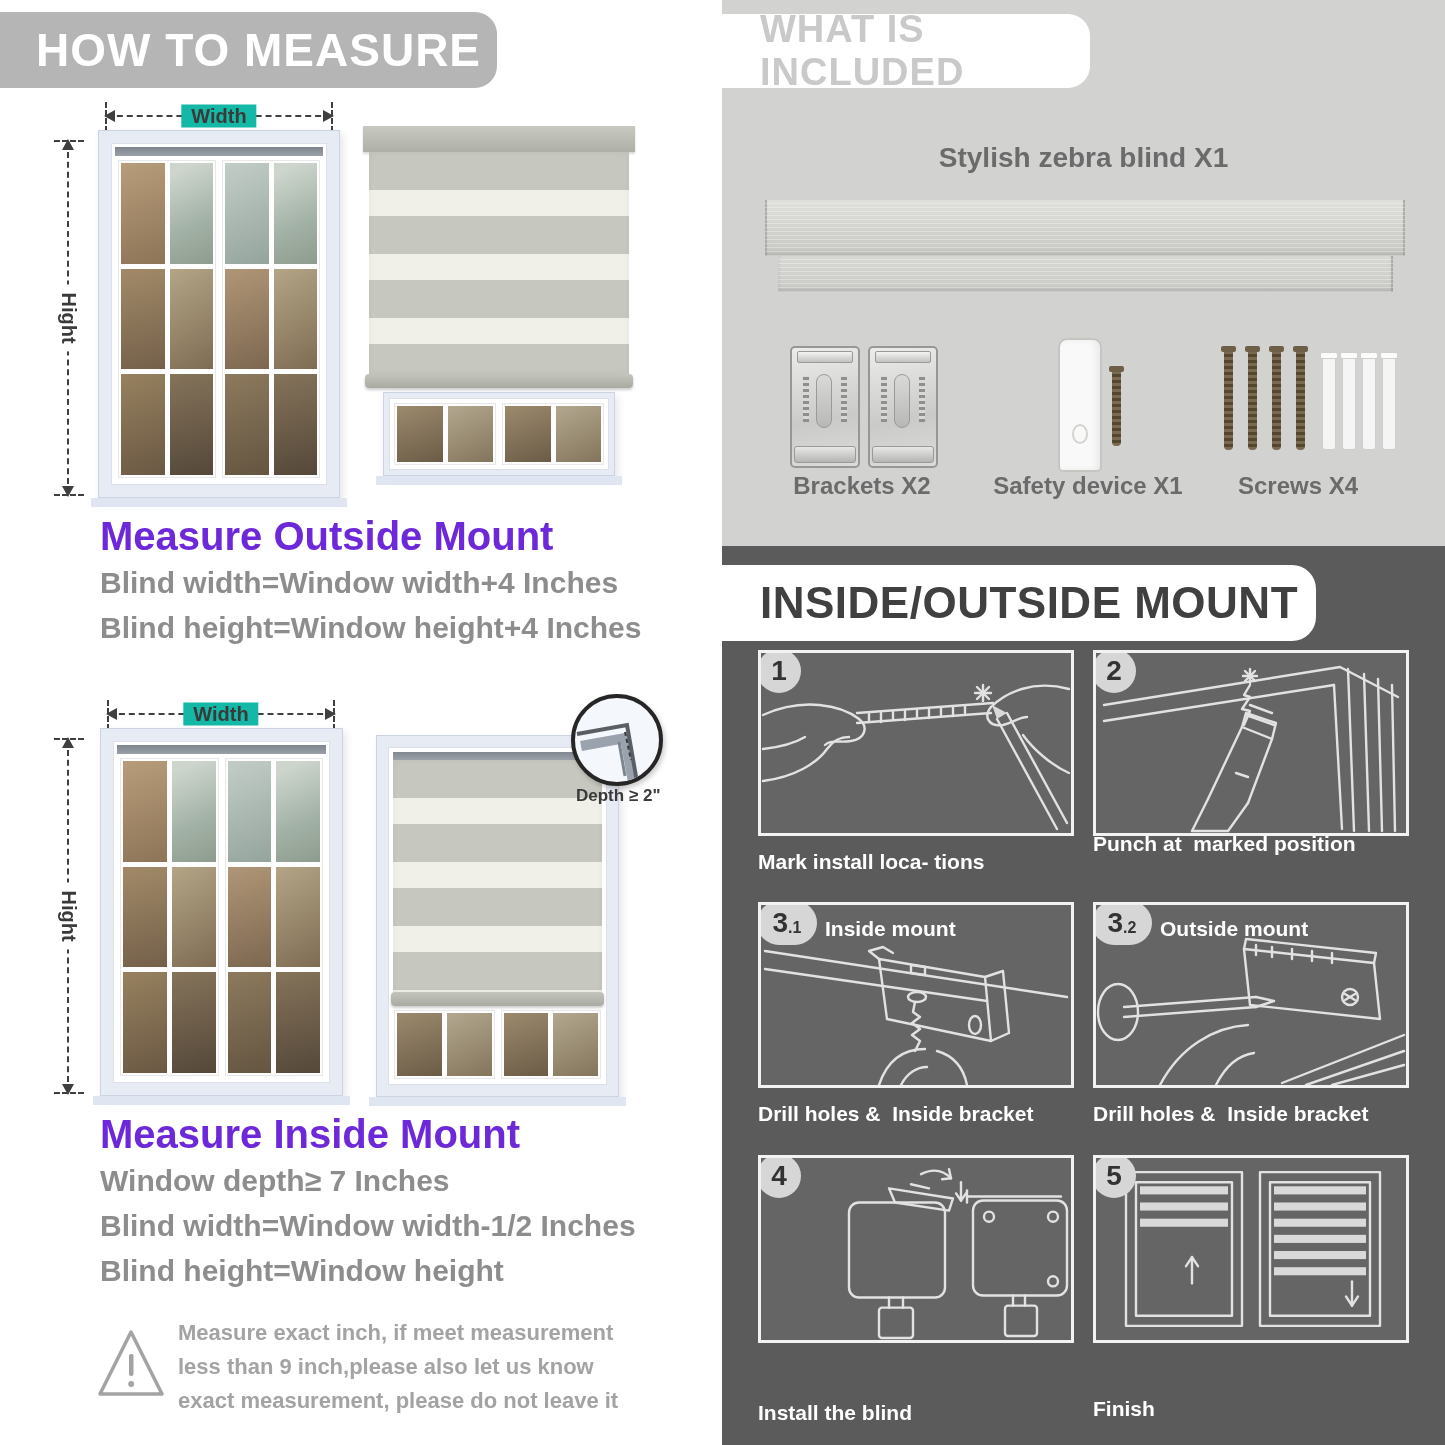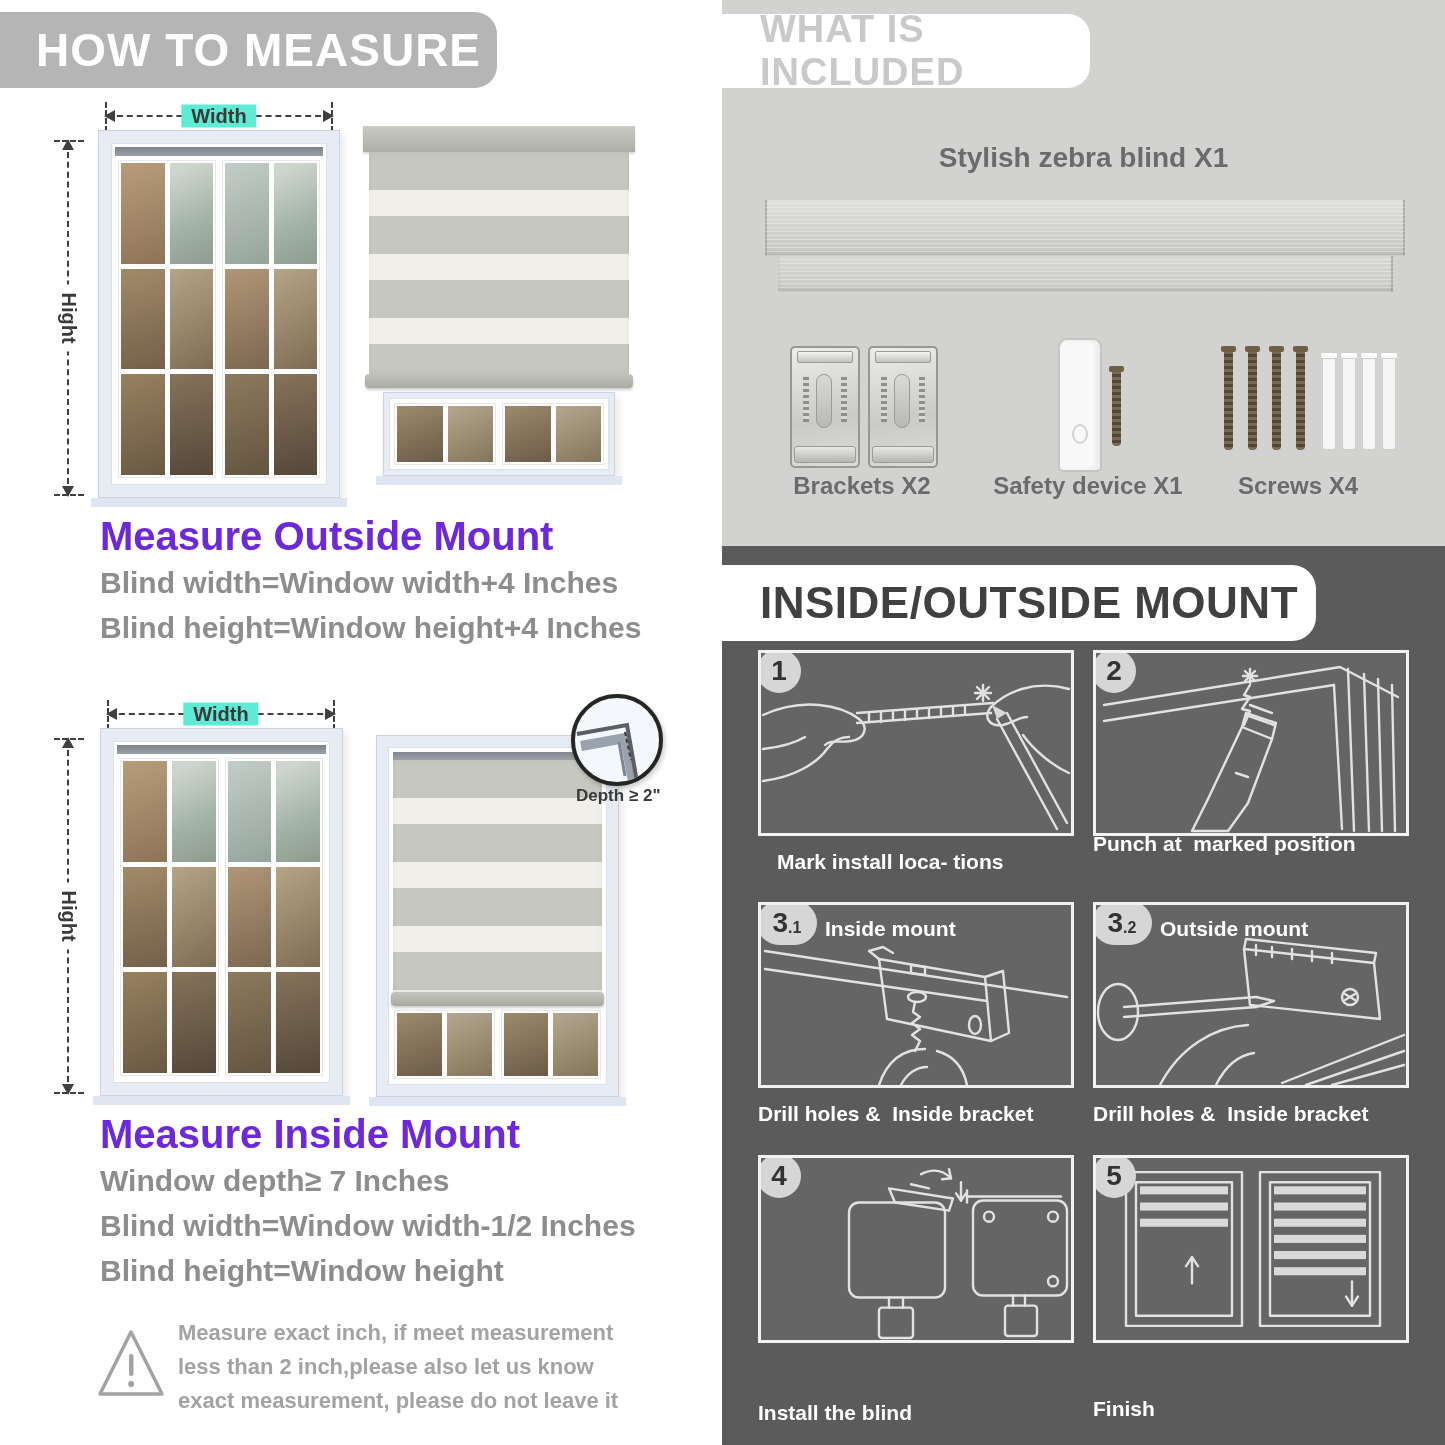--- a/index.html
+++ b/index.html
@@ -37,21 +37,21 @@
   .sash.sm i:nth-child(2){background:linear-gradient(155deg,#b3a88f,#83755c);}
 
   
   .dimw{position:absolute;height:20px;}
   .dimw .ln{position:absolute;left:2px;right:2px;top:9px;border-top:2px dashed #3f3f3f;}
   .dimw .ar{position:absolute;top:4px;width:0;height:0;border:6px solid transparent;}
   .dimw .ar.l{left:-1px;border-left:0;border-right:11px solid #3f3f3f;}
   .dimw .ar.r{right:-1px;border-right:0;border-left:11px solid #3f3f3f;}
   .dimw .tk{position:absolute;top:-4px;height:30px;border-left:2px dashed #3f3f3f;}
   .dimw .tk.l{left:0;}.dimw .tk.r{right:0;}
-  .dimw .lb{position:absolute;left:50%;top:50%;transform:translate(-50%,-50%);background:#5eead4;
+  .dimw .lb{position:absolute;left:50%;top:50%;transform:translate(-50%,-50%);background:#14b8a6;
             padding:0 10px;font-size:20px;font-weight:700;color:#3a3a3a;}
   .dimv{position:absolute;width:20px;}
   .dimv .ln{position:absolute;top:2px;bottom:2px;left:9px;border-left:2px dashed #3f3f3f;}
   .dimv .ar{position:absolute;left:4px;width:0;height:0;border:6px solid transparent;}
   .dimv .ar.t{top:-1px;border-top:0;border-bottom:11px solid #3f3f3f;}
   .dimv .ar.b{bottom:-1px;border-bottom:0;border-top:11px solid #3f3f3f;}
   .dimv .tk{position:absolute;left:-4px;width:30px;border-top:2px dashed #3f3f3f;}
   .dimv .tk.t{top:0;}.dimv .tk.b{bottom:0;}
   .dimv .lb{position:absolute;left:50%;top:50%;transform:translate(-50%,-50%) rotate(90deg);background:#ffffff;
             padding:0 8px;font-size:20px;font-weight:700;color:#3a3a3a;white-space:nowrap;}
@@ -265,21 +265,21 @@
   <div class="abs title" style="left:100px;top:1112px;">Measure Inside Mount</div>
   <div class="abs formula" style="left:100px;top:1164px;">Window depth≥ 7 Inches</div>
   <div class="abs formula" style="left:100px;top:1209px;">Blind width=Window width-1/2 Inches</div>
   <div class="abs formula" style="left:100px;top:1254px;">Blind height=Window height</div>
 
   <svg class="abs" style="left:96px;top:1324px;" width="70" height="78" viewBox="0 0 70 78">
     <path d="M35,8 L66,70 L4,70 Z" fill="none" stroke="#a3a3a3" stroke-width="3.5" stroke-linejoin="round"></path>
     <rect x="33" y="30" width="4.5" height="22" rx="2" fill="#a3a3a3"></rect>
     <circle cx="35.2" cy="60" r="3" fill="#a3a3a3"></circle>
   </svg>
-  <div class="abs warn-text" style="left:178px;top:1316px;width:452px;">Measure exact inch, if meet measurement less than 2 inch,please also let us know exact measurement, please do not leave it</div>
+  <div class="abs warn-text" style="left:178px;top:1316px;width:452px;">Measure exact inch, if meet measurement less than 9 inch,please also let us know exact measurement, please do not leave it</div>
 
   <div class="abs sec-top"></div>
   <div class="abs chip-top">
     <span>WHAT IS INCLUDED</span>
   </div>
   <div class="abs product-lb">Stylish zebra blind X1</div>
 
   <div class="abs bar1">
       <div class="bar-tex"></div>
     </div>
@@ -343,21 +343,21 @@
         <path d="M236,66 L231,52 L246,60 Z" class="pfill"></path>
       <path d="M222,32 l0,16"></path>
         <path d="M214,40 l16,0"></path>
         <path d="M216,34 l12,12"></path>
         <path d="M228,34 l-12,12"></path>
     </svg>
     <div class="badge">
         <span class="bnum">1</span>
       </div>
   </div>
-  <div class="caption" style="left:758px;top:850px;margin-left:19px;">Mark install loca- tions</div>
+  <div class="caption" style="left:758px;top:850px;">Mark install loca- tions</div>
 
   <div class="pframe" style="left:1093px;top:650px;">
     <svg viewBox="0 0 310 180" preserveAspectRatio="none">
       <path d="M8,52 L244,14 L302,44"></path>
         <path d="M252,16 L258,178"></path>
         <path d="M268,21 L273,178"></path>
       <path d="M282,26 L286,178"></path>
         <path d="M296,32 L299,178"></path>
         <path d="M8,68 L238,32"></path>
         <path d="M238,32 L246,176"></path>

